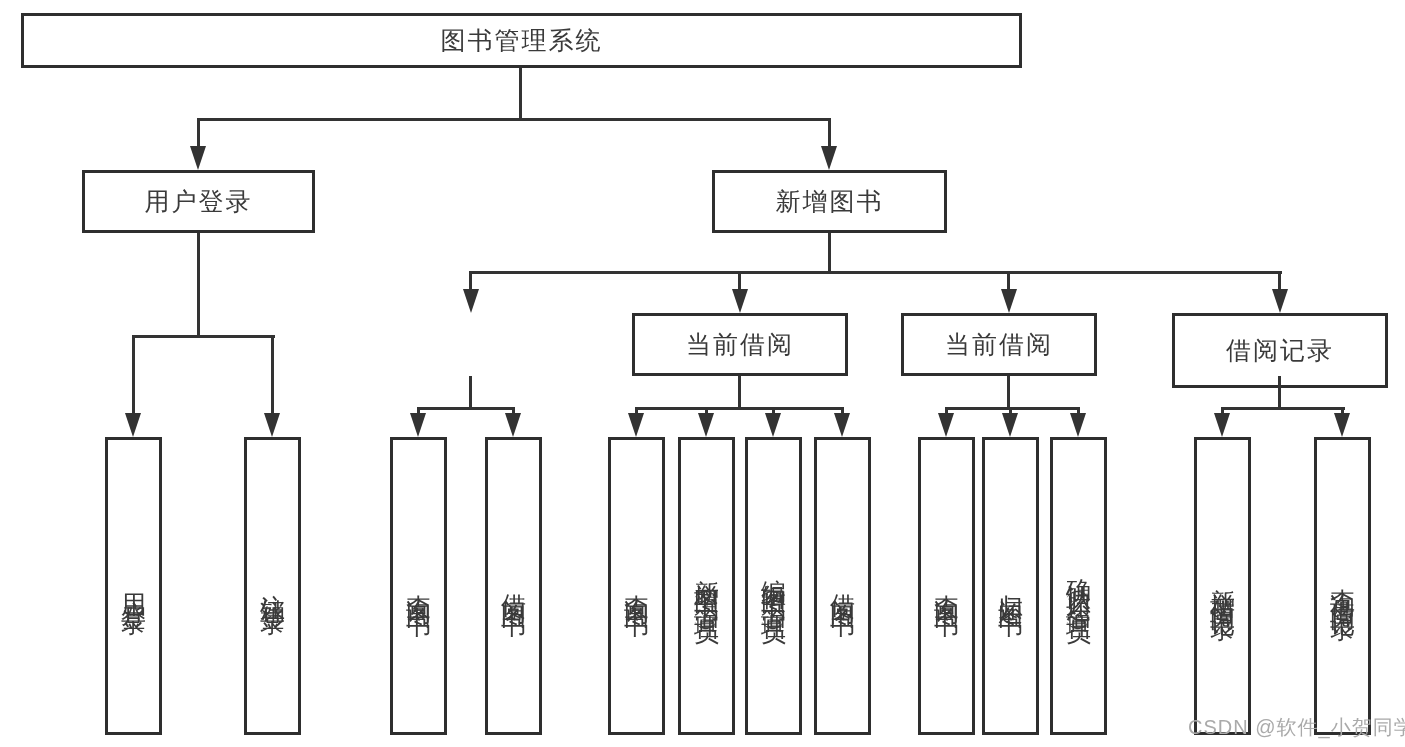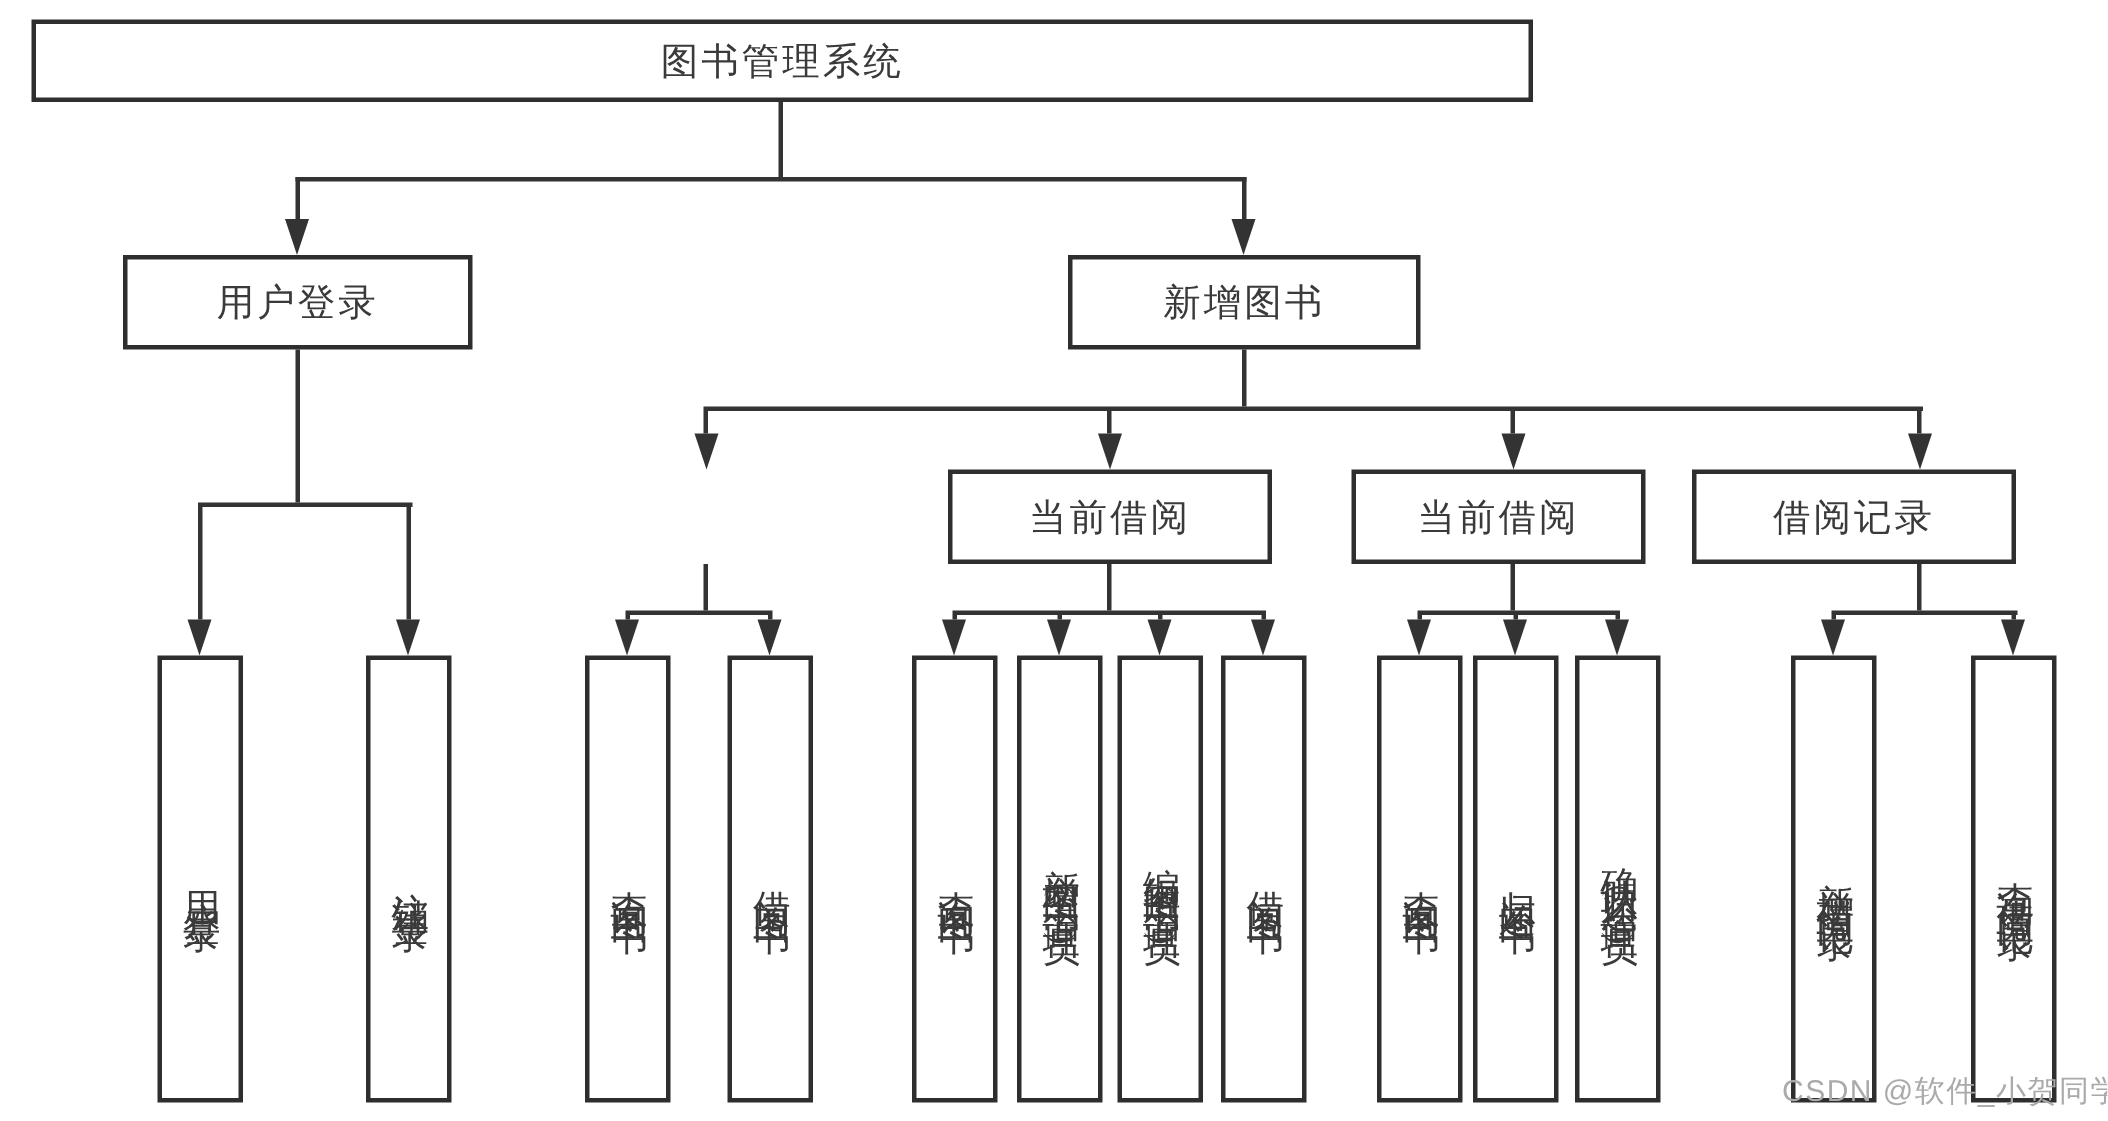--- a/index.html
+++ b/index.html
@@ -68,21 +68,21 @@
   <div class="box" style="left:712px;top:170px;width:235px;height:63px">
     <span class="hlabel">新增图书</span>
   </div>
 
   <div class="box" style="left:632px;top:313px;width:216px;height:63px">
     <span class="hlabel">当前借阅</span>
   </div>
   <div class="box" style="left:901px;top:313px;width:196px;height:63px">
     <span class="hlabel">当前借阅</span>
   </div>
-  <div class="box" style="left:1128px;top:313px;width:216px;height:63px">
+  <div class="box" style="left:1172px;top:313px;width:216px;height:75px">
     <span class="hlabel">借阅记录</span>
   </div>
 
   <div class="box" style="left:105px;top:437px;width:57px;height:298px">
     <span class="vtext">用户登录</span>
   </div>
   <div class="box" style="left:244px;top:437px;width:57px;height:298px">
     <span class="vtext">注销登录</span>
   </div>
 

